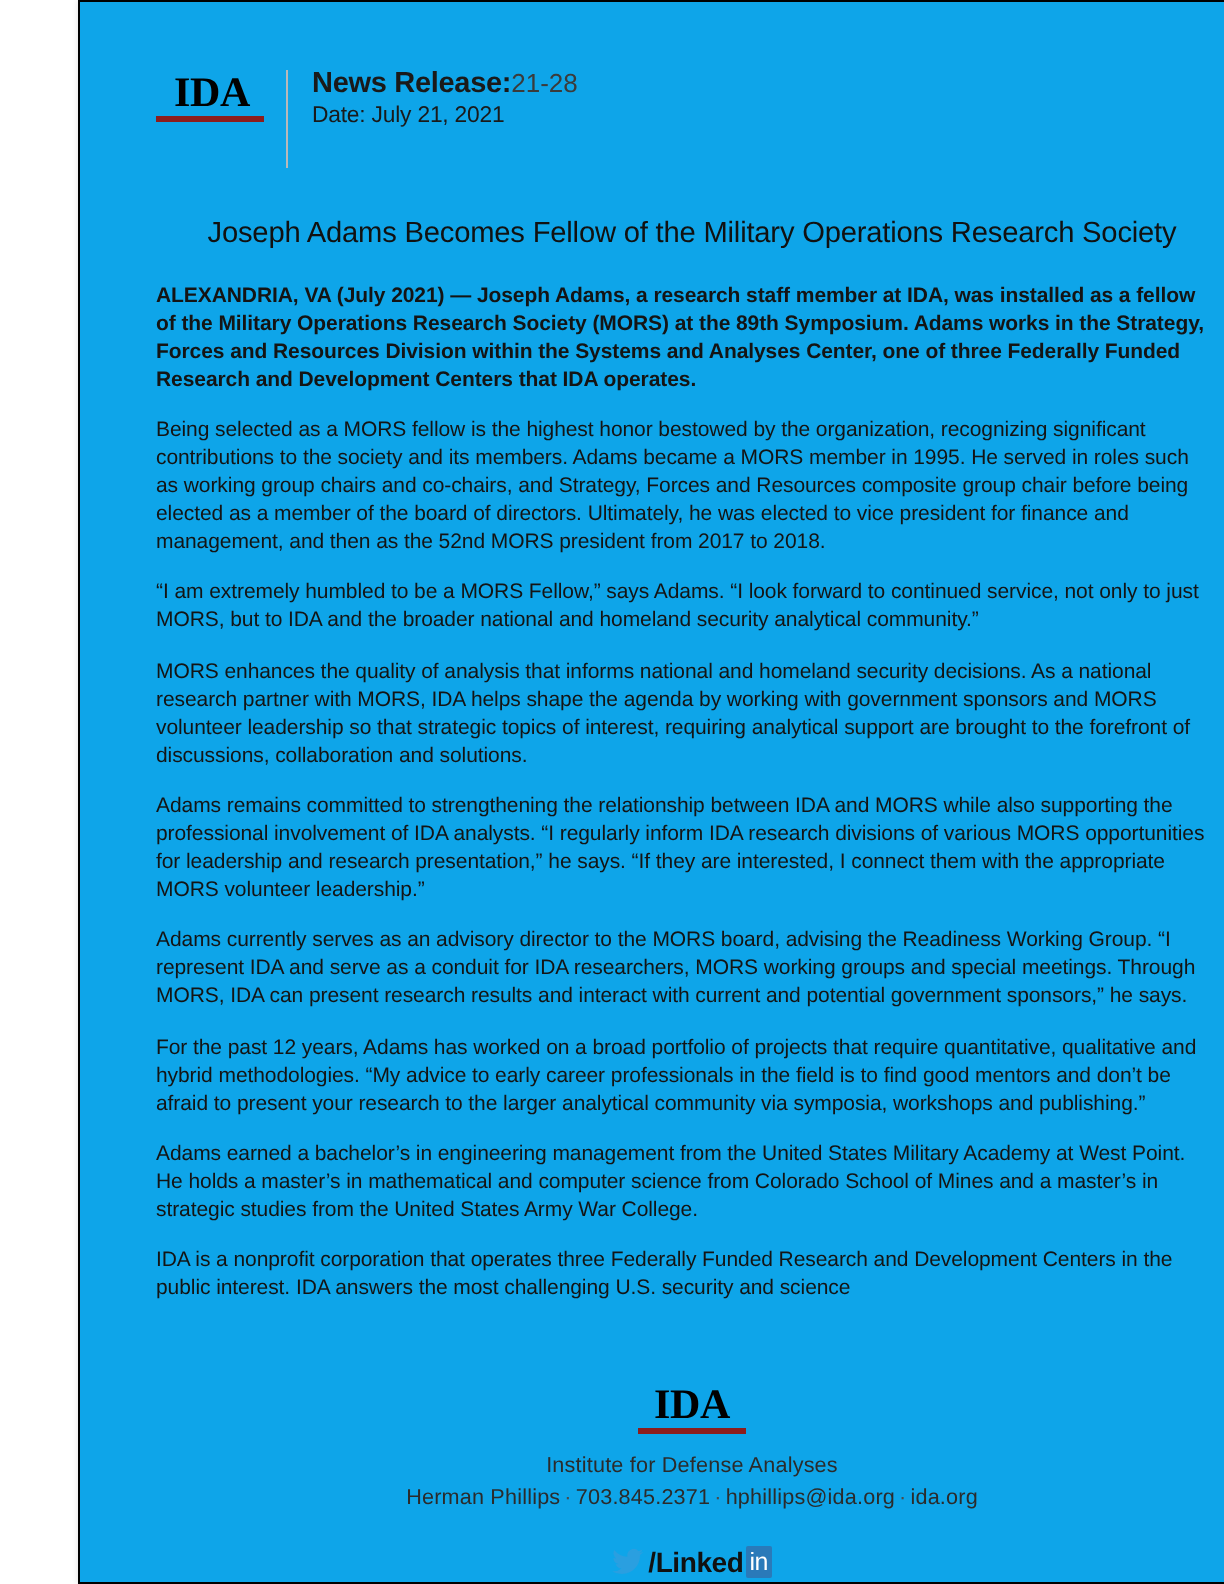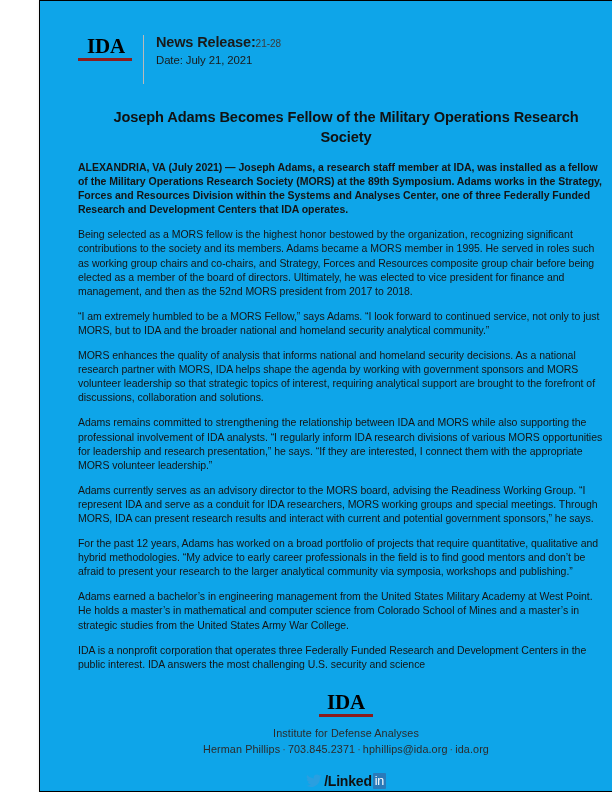--- a/index.html
+++ b/index.html
@@ -78,21 +78,21 @@
     line-height: 16px;
     letter-spacing: -0.15px;
     white-space: nowrap;
   }
   .hl-line1 .nr {
     font-weight: bold;
     color: #1a1a1a;
   }
   .hl-line1 .num {
     font-weight: normal;
-    font-size: 10px;
+    font-size: 13px;
     color: #3b3b3b;
     letter-spacing: 0;
   }
   .hl-line2 {
     font-size: 12.8px;
     font-weight: bold;
     color: #8c1d1d;
     line-height: 15px;
     margin-top: 1px;
     letter-spacing: -0.1px;
@@ -103,21 +103,21 @@
     line-height: 14px;
     margin-top: 1px;
     letter-spacing: -0.1px;
   }
 
   
   .doc-title {
     margin: 22px 18px 0 18px;
     text-align: center;
     font-size: 14.6px;
-    font-weight: bold;
+    font-weight: normal;
     line-height: 19.5px;
     color: #111111;
     letter-spacing: -0.1px;
   }
 
   
   .body-copy {
     margin-top: 13px;
     width: 527px;
   }

